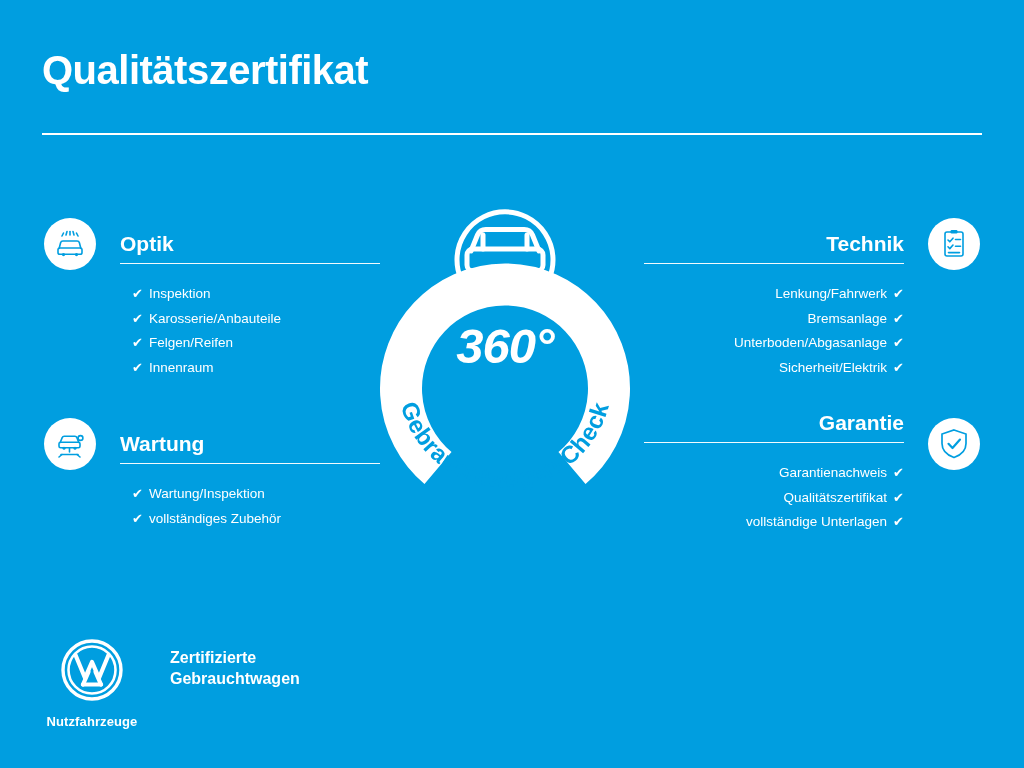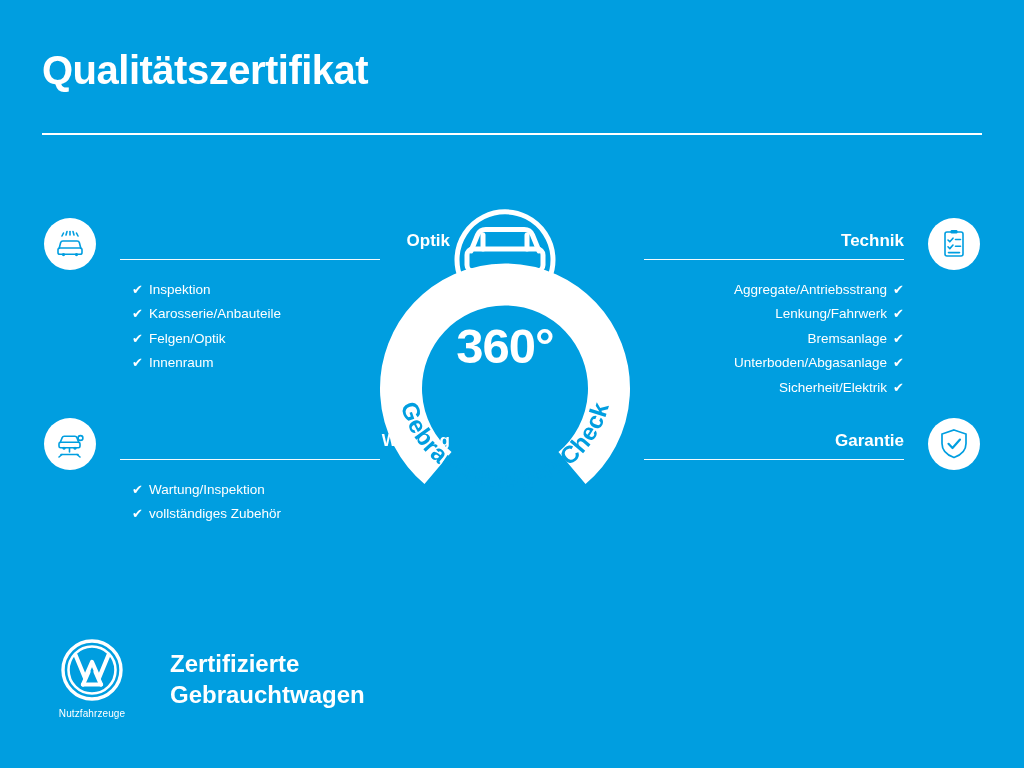--- a/index.html
+++ b/index.html
@@ -43,28 +43,27 @@
   .col {
     position: absolute;
     width: 330px;
   }
   .col-left  { left: 120px;  text-align: left; }
   .col-right { left: 574px;  text-align: right; }
 
   .block-optik    { top: 232px; }
   .block-wartung  { top: 432px; }
   .block-technik  { top: 232px; }
-  .block-garantie { top: 432px; }
+  .block-garantie { top: 411px; }
 
   .col h2 {
     margin: 0;
-    font-size: 17px;
+    font-size: 21px;
     font-weight: bold;
     line-height: 1.1;
-    text-align: right;
   }
   .col .rule {
     margin-top: 8px;
     height: 1px;
     background: rgba(255,255,255,0.95);
     width: 260px;
   }
   .col-right .rule {
     margin-left: auto;
   }
@@ -111,45 +110,46 @@
   .center-360 {
     position: absolute;
     left: 0;
     top: 132px;
     width: 270px;
     text-align: center;
     font-size: 49px;
     font-weight: bold;
     letter-spacing: -1px;
     line-height: 1;
+    font-style: italic;
   }
 
   
   .footer {
     position: absolute;
     left: 42px;
     top: 638px;
     display: flex;
     align-items: flex-start;
   }
   .logo-wrap {
     width: 100px;
     text-align: center;
   }
   .logo-wrap svg { display: block; margin: 0 auto; }
   .logo-sub {
-    margin-top: 6px;
-    font-size: 10px;
-    font-weight: normal;
+    margin-top: 12px;
+    font-size: 13px;
+    font-weight: bold;
     letter-spacing: 0.1px;
   }
   .footer-text {
     margin-left: 28px;
     margin-top: 10px;
-    font-size: 24px;
+    font-size: 16px;
     font-weight: bold;
     line-height: 1.3;
     white-space: pre-line;
   }
 </style>
 </head>
 <body>
 
 <div class="page">
 
@@ -202,49 +202,53 @@
       <path d="M10.5 16.8 l4 4.2 l7.5 -8.4" stroke-width="2.2" stroke-linecap="round" stroke-linejoin="round"></path>
     </svg>
   </div>
 
   <div class="col col-left block-optik">
     <h2>Optik</h2>
     <div class="rule"></div>
     <ul>
       <li><span class="chk">✔</span><span>Inspektion</span></li>
       <li><span class="chk">✔</span><span>Karosserie/Anbauteile</span></li>
-      <li><span class="chk">✔</span><span>Felgen/Optik</span></li>
+      <li><span class="chk">✔</span><span>Felgen/Reifen</span></li>
       <li><span class="chk">✔</span><span>Innenraum</span></li>
     </ul>
   </div>
 
   <div class="col col-left block-wartung">
     <h2>Wartung</h2>
     <div class="rule"></div>
     <ul>
       <li><span class="chk">✔</span><span>Wartung/Inspektion</span></li>
       <li><span class="chk">✔</span><span>vollständiges Zubehör</span></li>
     </ul>
   </div>
 
   <div class="col col-right block-technik">
     <h2>Technik</h2>
     <div class="rule"></div>
     <ul>
-      <li><span>Aggregate/Antriebsstrang</span><span class="chk">✔</span></li>
       <li><span>Lenkung/Fahrwerk</span><span class="chk">✔</span></li>
       <li><span>Bremsanlage</span><span class="chk">✔</span></li>
       <li><span>Unterboden/Abgasanlage</span><span class="chk">✔</span></li>
       <li><span>Sicherheit/Elektrik</span><span class="chk">✔</span></li>
     </ul>
   </div>
 
   <div class="col col-right block-garantie">
     <h2>Garantie</h2>
     <div class="rule"></div>
+    <ul>
+      <li><span>Garantienachweis</span><span class="chk">✔</span></li>
+      <li><span>Qualitätszertifikat</span><span class="chk">✔</span></li>
+      <li><span>vollständige Unterlagen</span><span class="chk">✔</span></li>
+    </ul>
   </div>
 
   <div class="center">
     <svg width="270" height="300" viewBox="0 0 270 300">
       <defs>
         <path id="arcText" d="M 28 190 A 107 107 0 0 0 242 190"></path>
       </defs>
 
       <path d="M 68 86 A 104 104 0 1 0 202 86" fill="none" stroke="#ffffff" stroke-width="42" stroke-linecap="butt" transform="rotate(180 135 182)"></path>
 

